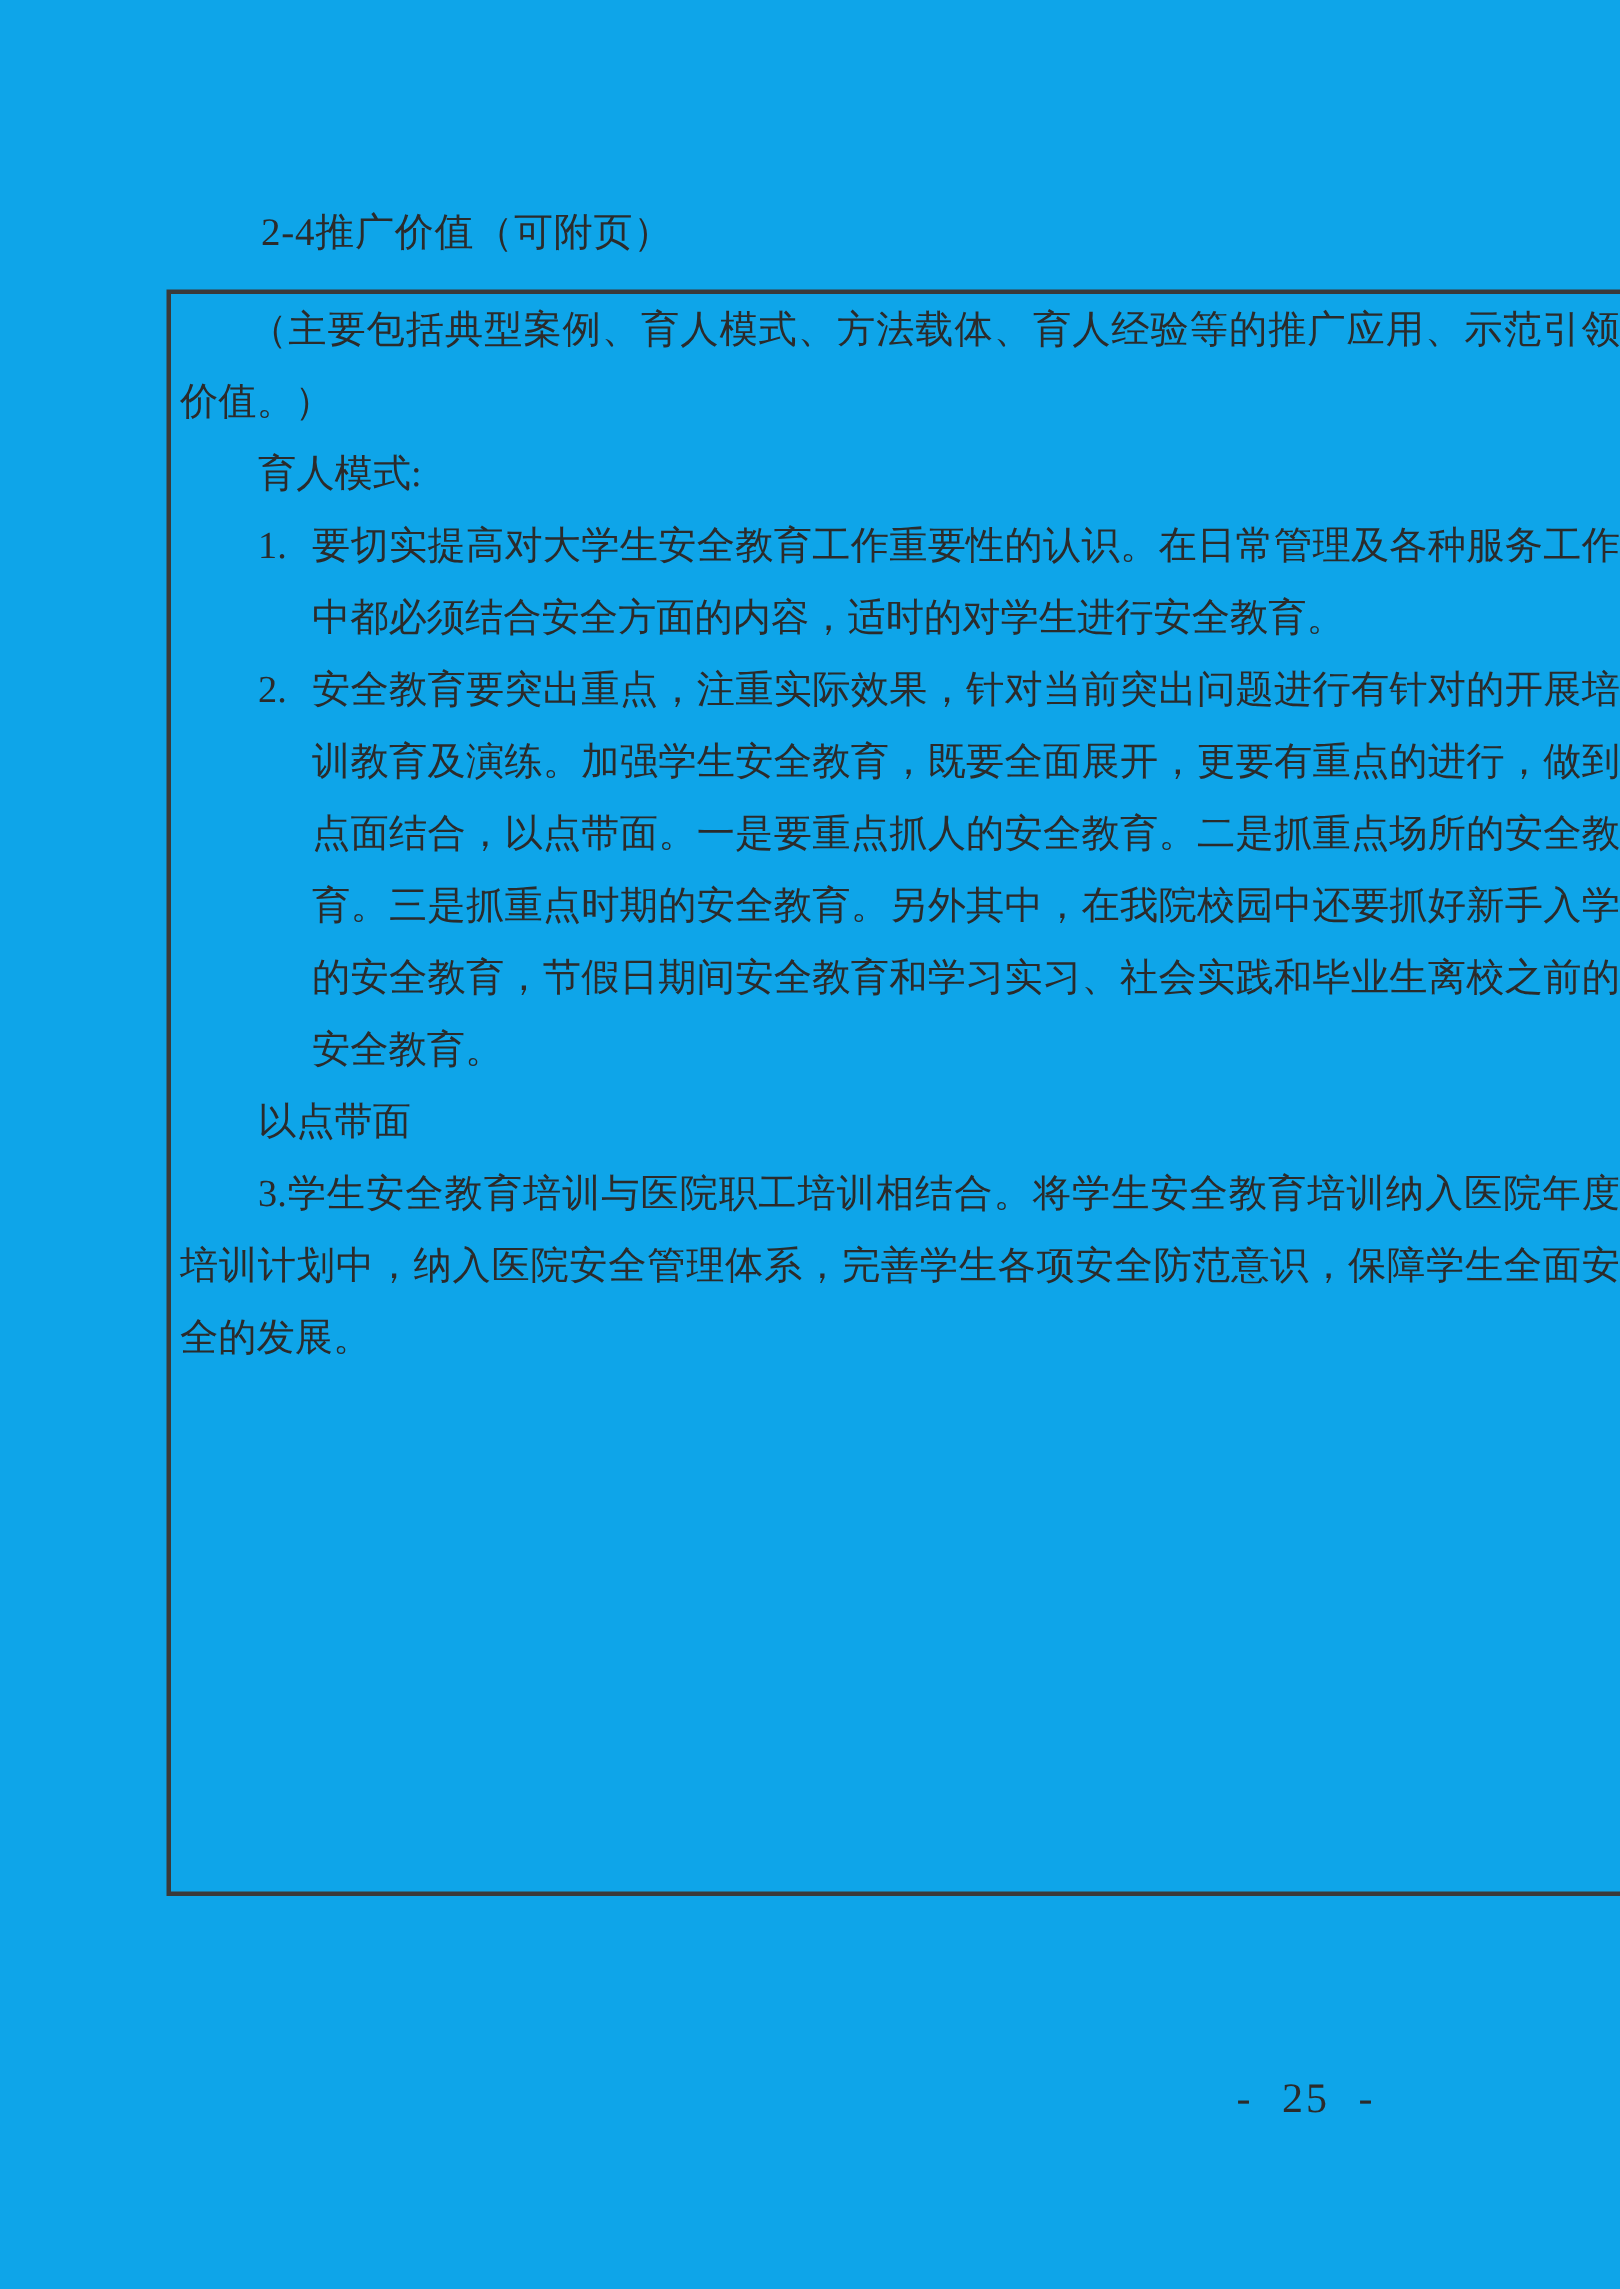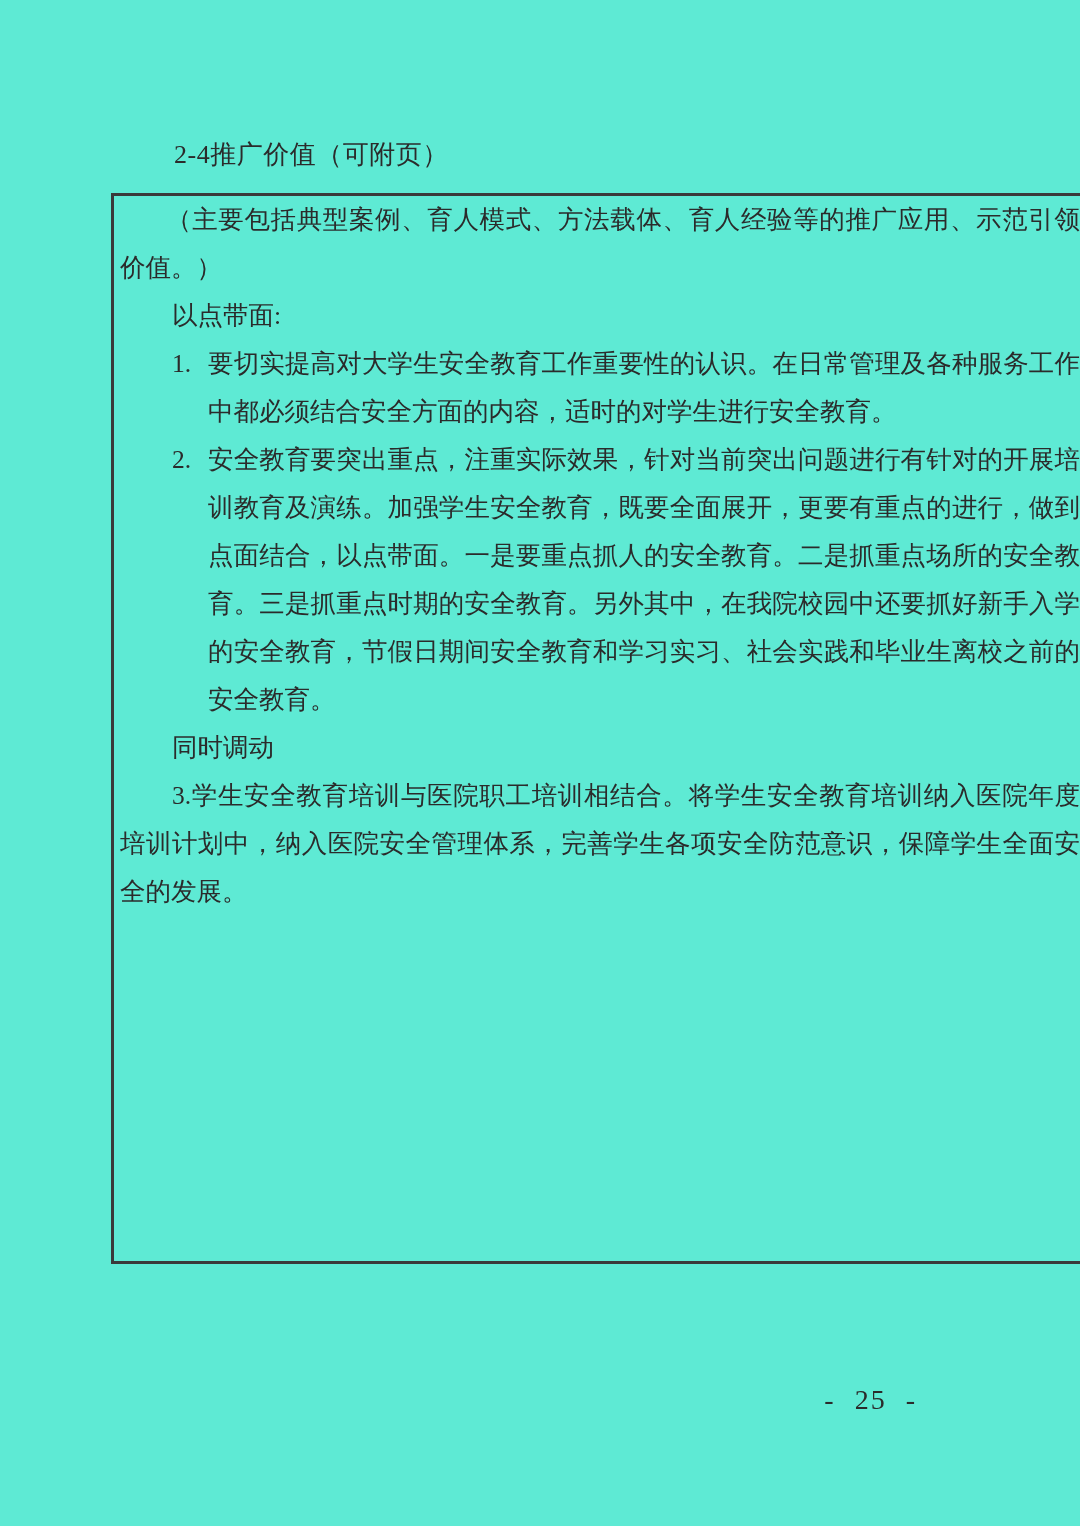--- a/index.html
+++ b/index.html
@@ -4,21 +4,21 @@
 <style>
   html, body {
     margin: 0;
     padding: 0;
     background: #ffffff;
   }
   .page {
     position: relative;
     width: 1080px;
     height: 1526px;
-    background: #5eead4;
+    background: #0ea5e9;
     color: #2b2b2b;
     font-family: "Liberation Serif", "DejaVu Serif", serif;
     overflow: hidden;
   }
   .doc-title {
     position: absolute;
     left: 174px;
     top: 138px;
     font-size: 26px;
     line-height: 34px;
@@ -83,34 +83,34 @@
 <body>
 
 <div class="page">
 
   <h2 class="doc-title">2-4推广价值（可附页）</h2>
 
   <div class="content-box">
 
     <p class="intro">（主要包括典型案例、育人模式、方法载体、育人经验等的推广应用、示范引领价值。）</p>
 
-    <p class="subhead">以点带面:</p>
+    <p class="subhead">育人模式:</p>
 
     <ol class="num-list">
       <li class="list-item">
         <span class="list-num">1.</span>
         <span class="list-text">要切实提高对大学生安全教育工作重要性的认识。在日常管理及各种服务工作中都必须结合安全方面的内容，适时的对学生进行安全教育。</span>
       </li>
       <li class="list-item">
         <span class="list-num">2.</span>
         <span class="list-text">安全教育要突出重点，注重实际效果，针对当前突出问题进行有针对的开展培训教育及演练。加强学生安全教育，既要全面展开，更要有重点的进行，做到点面结合，以点带面。一是要重点抓人的安全教育。二是抓重点场所的安全教育。三是抓重点时期的安全教育。另外其中，在我院校园中还要抓好新手入学的安全教育，节假日期间安全教育和学习实习、社会实践和毕业生离校之前的安全教育。</span>
       </li>
     </ol>
 
-    <p class="subhead">同时调动</p>
+    <p class="subhead">以点带面</p>
 
     <p class="body-para">3.学生安全教育培训与医院职工培训相结合。将学生安全教育培训纳入医院年度培训计划中，纳入医院安全管理体系，完善学生各项安全防范意识，保障学生全面安全的发展。</p>
 
 
   </div>
 
   <div class="page-footer">- 25 -</div>
 
 </div>
 

